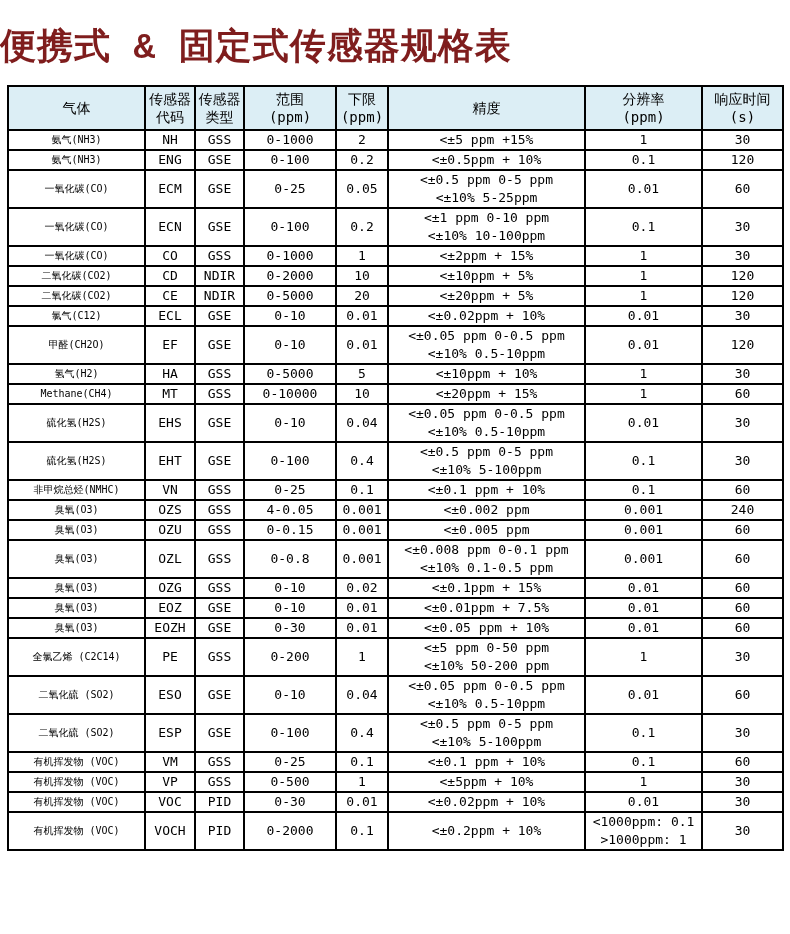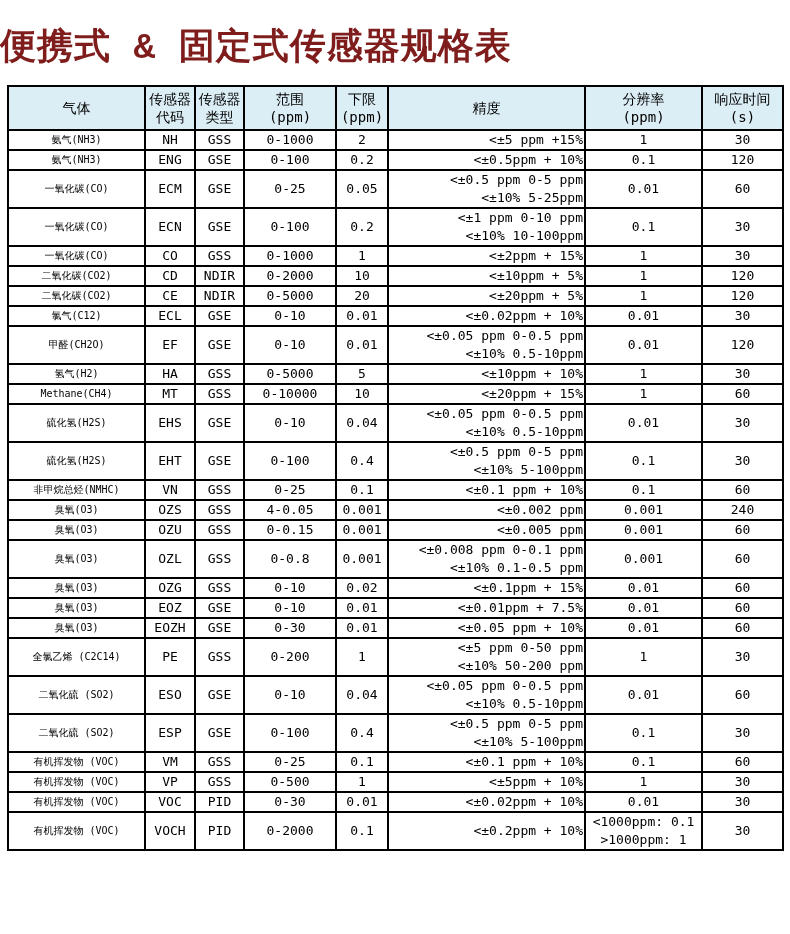--- a/index.html
+++ b/index.html
@@ -41,21 +41,21 @@
     font-size: 13px;
     font-weight: normal;
     padding: 0 1px;
   }
   table.spec thead th {
     background: var(--header-bg, #dceef5);
     font-size: 14px;
     padding: 3px 0;
   }
   table.spec td.col-gas { font-size: 10px; }
-  table.spec td.col-accuracy { letter-spacing: 0; text-align: right; }
+  table.spec td.col-accuracy { letter-spacing: 0; }
 </style>
 </head>
 <body>
 
 <div class="page">
   <h1 class="title">便携式 &amp; 固定式传感器规格表</h1>
   <table class="spec">
     <colgroup>
         <col style="width: 137px;">
         <col style="width: 50px;">

